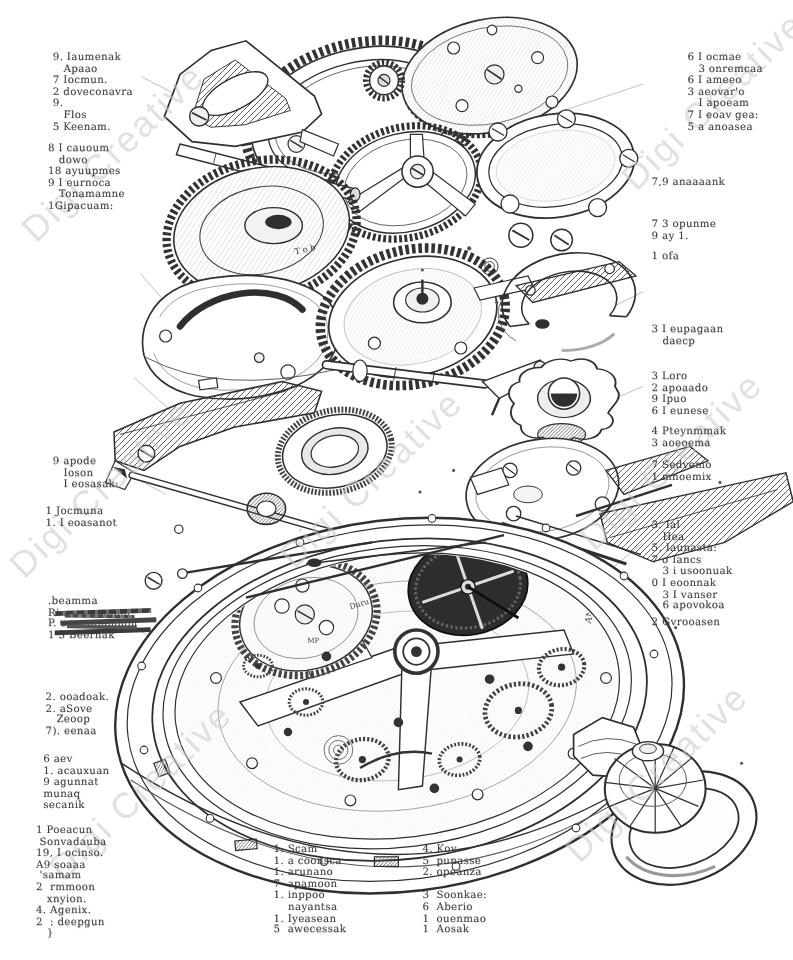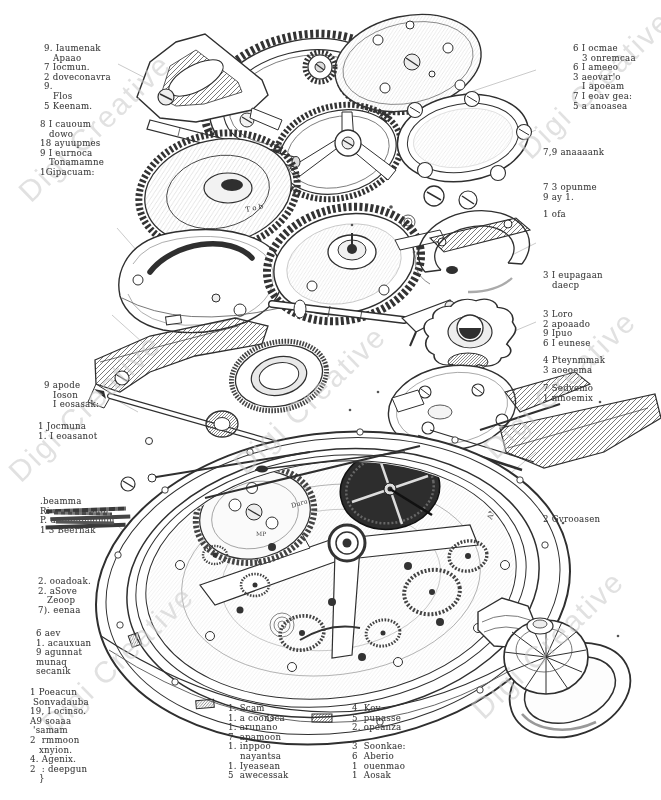--- a/index.html
+++ b/index.html
@@ -514,20 +514,28 @@
 <div class="label r6">3 I eupagaan
    daecp</div>
 <div class="label r7">3 Loro
 2 apoaado
 9 Ipuo
 6 I eunese</div>
 <div class="label r8">4 Pteynmmak
 3 aoeoema</div>
 <div class="label r9">7 Sedvemo
 1 mnoemix</div>
+<div class="label r10">3. Ial
+   Hea
+5. Iaunasta:
+7 o Iancs
+   3 i usoonuak
+0 I eoonnak
+   3 I vanser
+   6 apovokoa</div>
 <div class="label r11">2 Gvrooasen</div>
 
 <div class="label b0">1. Scam
 1. a coonsca
 1. arunano
 7  apamoon
 1. inppoo
     nayantsa
 1. Iyeasean
 5  awecessak</div>

